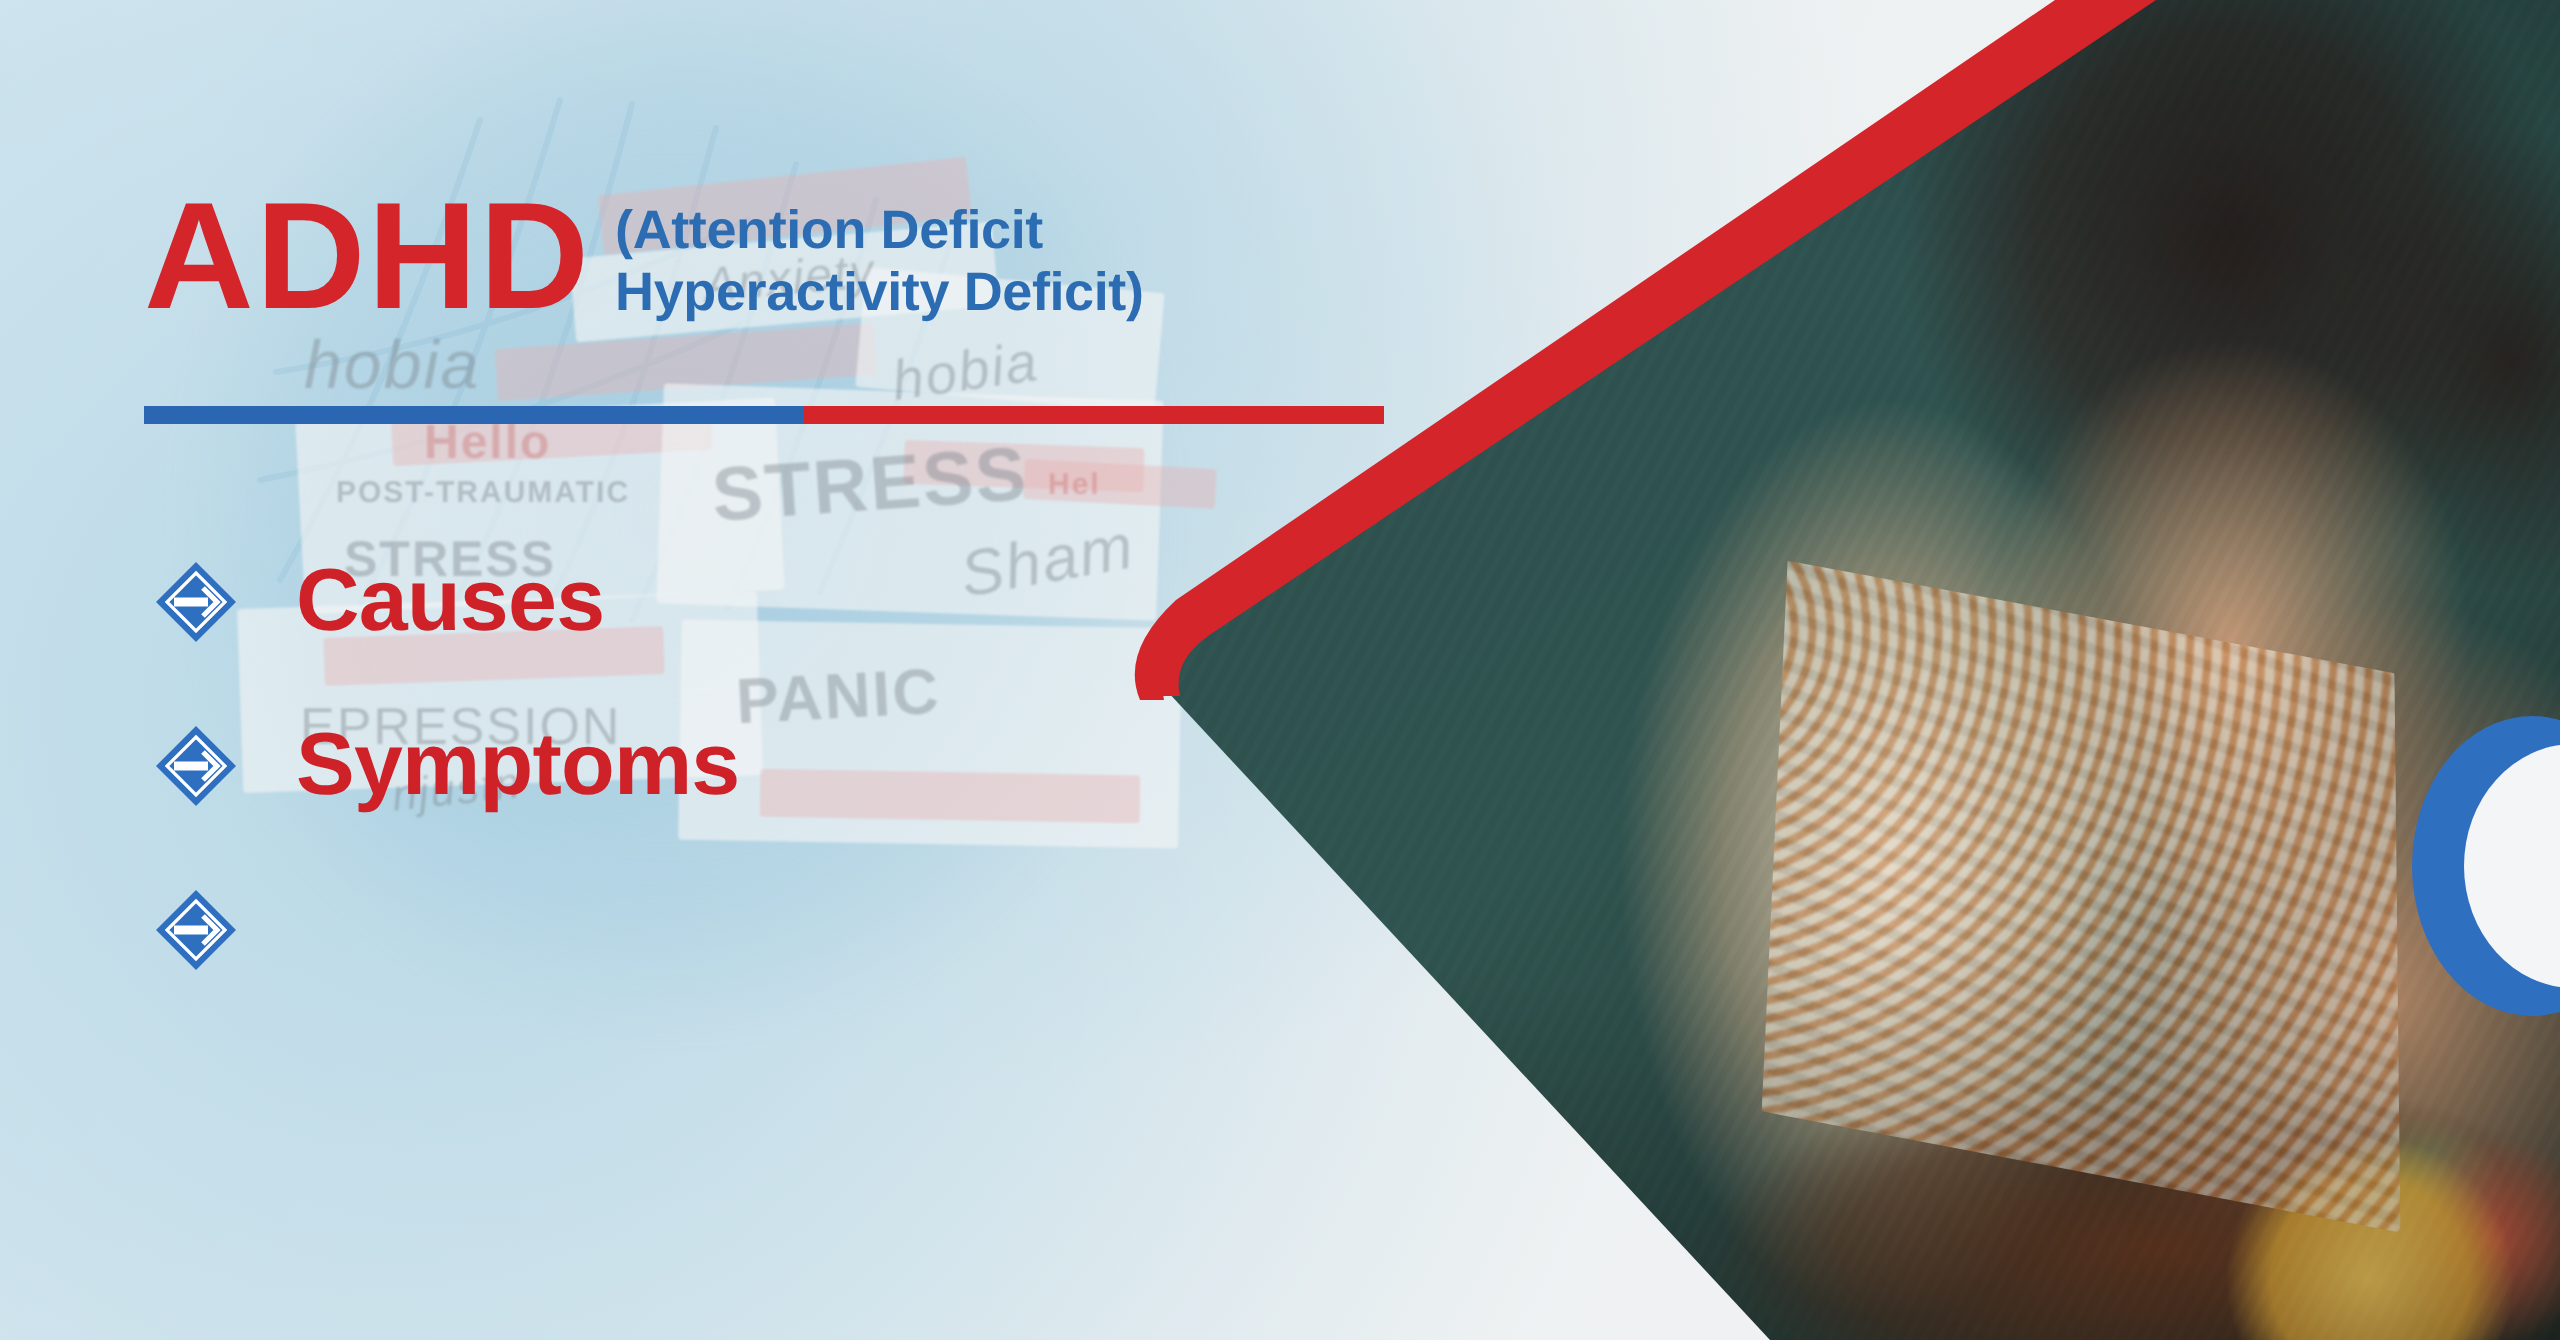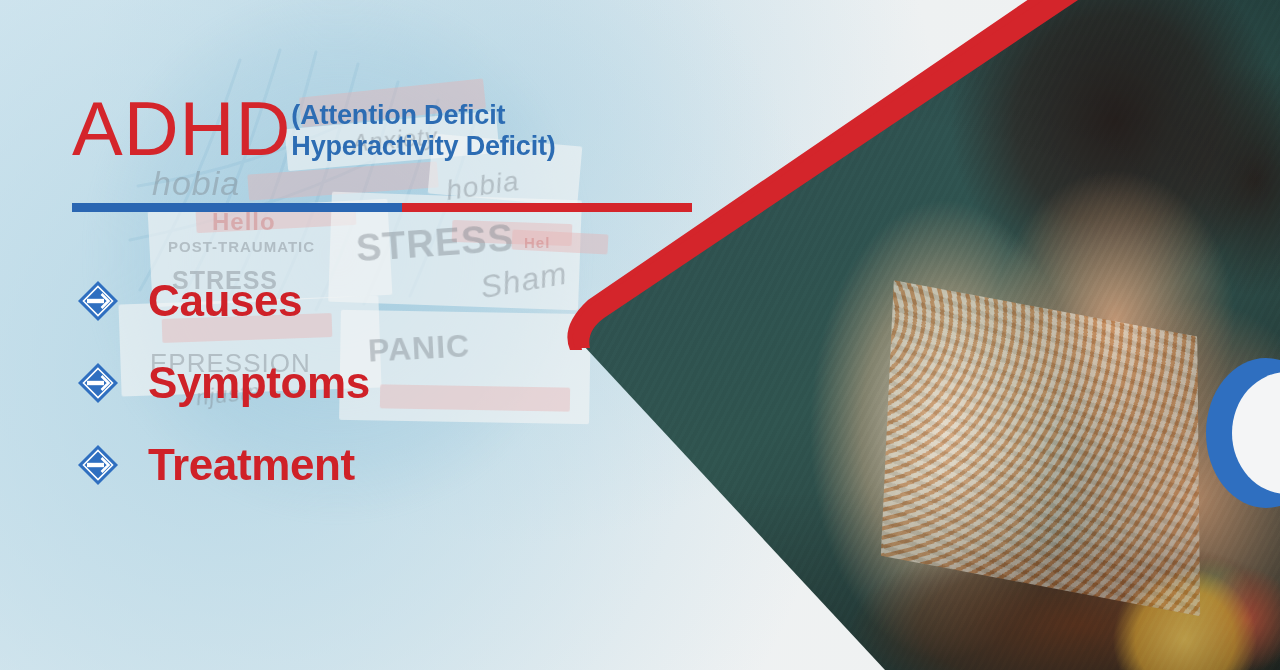--- a/index.html
+++ b/index.html
@@ -54,25 +54,25 @@
     filter:blur(0.4px);
   }
   .note-word.red { color:rgba(205,120,120,0.42); }
 
   
   .headline {
     position:absolute; left:72px; top:92px;
     display:flex; align-items:flex-start;
   }
   .h-adhd {
-    font-size:76px; font-weight:400; line-height:0.98;
+    font-size:76px; font-weight:700; line-height:0.98;
     color:#d4252b; letter-spacing:1px;
   }
   .h-sub {
-    margin-left:0; margin-top:8px;
+    margin-left:12px; margin-top:8px;
     font-size:27px; font-weight:700; line-height:1.16;
     color:#2c6cb3; letter-spacing:-0.2px;
   }
   .h-sub span { display:block; }
 
   .rule {
     position:absolute; left:72px; top:203px;
     width:620px; height:9px; display:flex;
   }
   .rule-blue { flex:0 0 330px; background:#2a66b2; }
@@ -252,18 +252,17 @@
     </div>
 
 
     <div class="bullet-row">
       <svg class="bullet-ico" viewBox="0 0 44 44" aria-hidden="true">
         <path d="M22 2 L42 22 L22 42 L2 22 Z" fill="#2f6fc0"></path>
         <path d="M22 7.5 L36.5 22 L22 36.5 L7.5 22 Z" fill="none" stroke="#ffffff" stroke-width="1.6"></path>
         <path d="M11 22 H28" stroke="#ffffff" stroke-width="4.4" stroke-linecap="butt"></path>
         <path d="M25.5 15 L32.5 22 L25.5 29" fill="none" stroke="#ffffff" stroke-width="2.6" stroke-linejoin="miter"></path>
       </svg>
-      <div class="bullet-label">Treatment</div>
     </div>
 
   </div>
 
 </div>
 
 </body></html>

